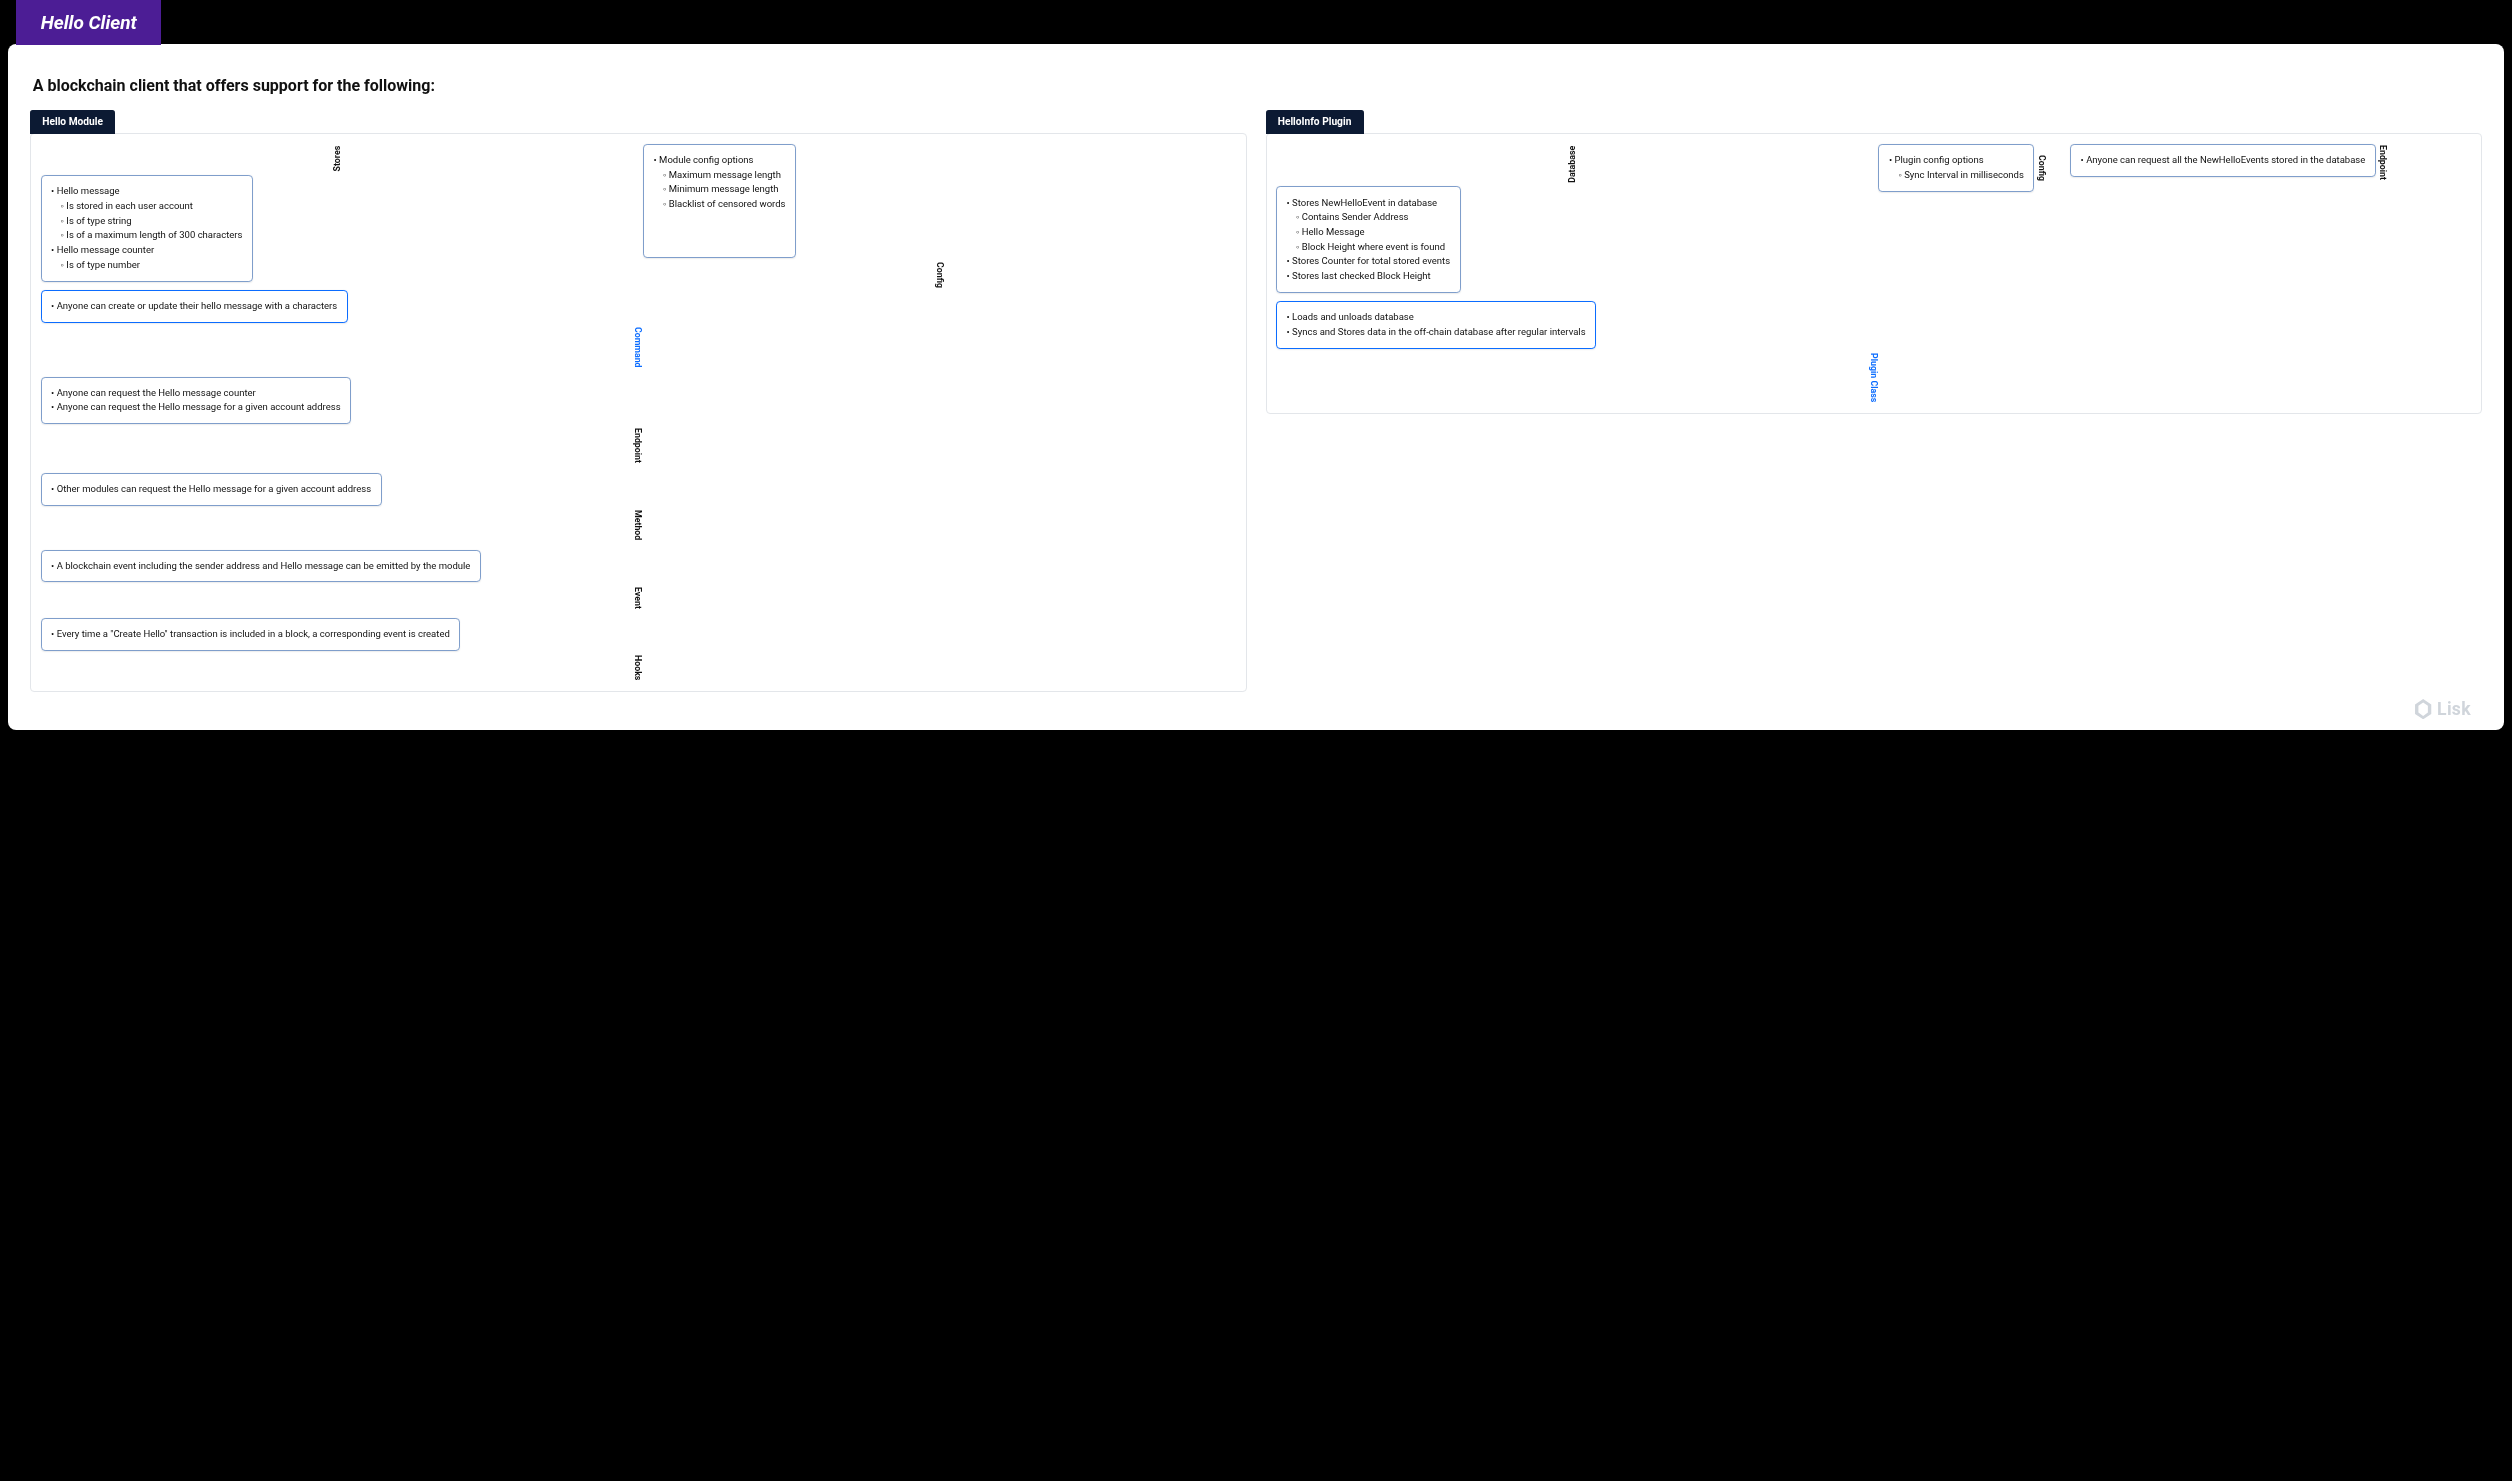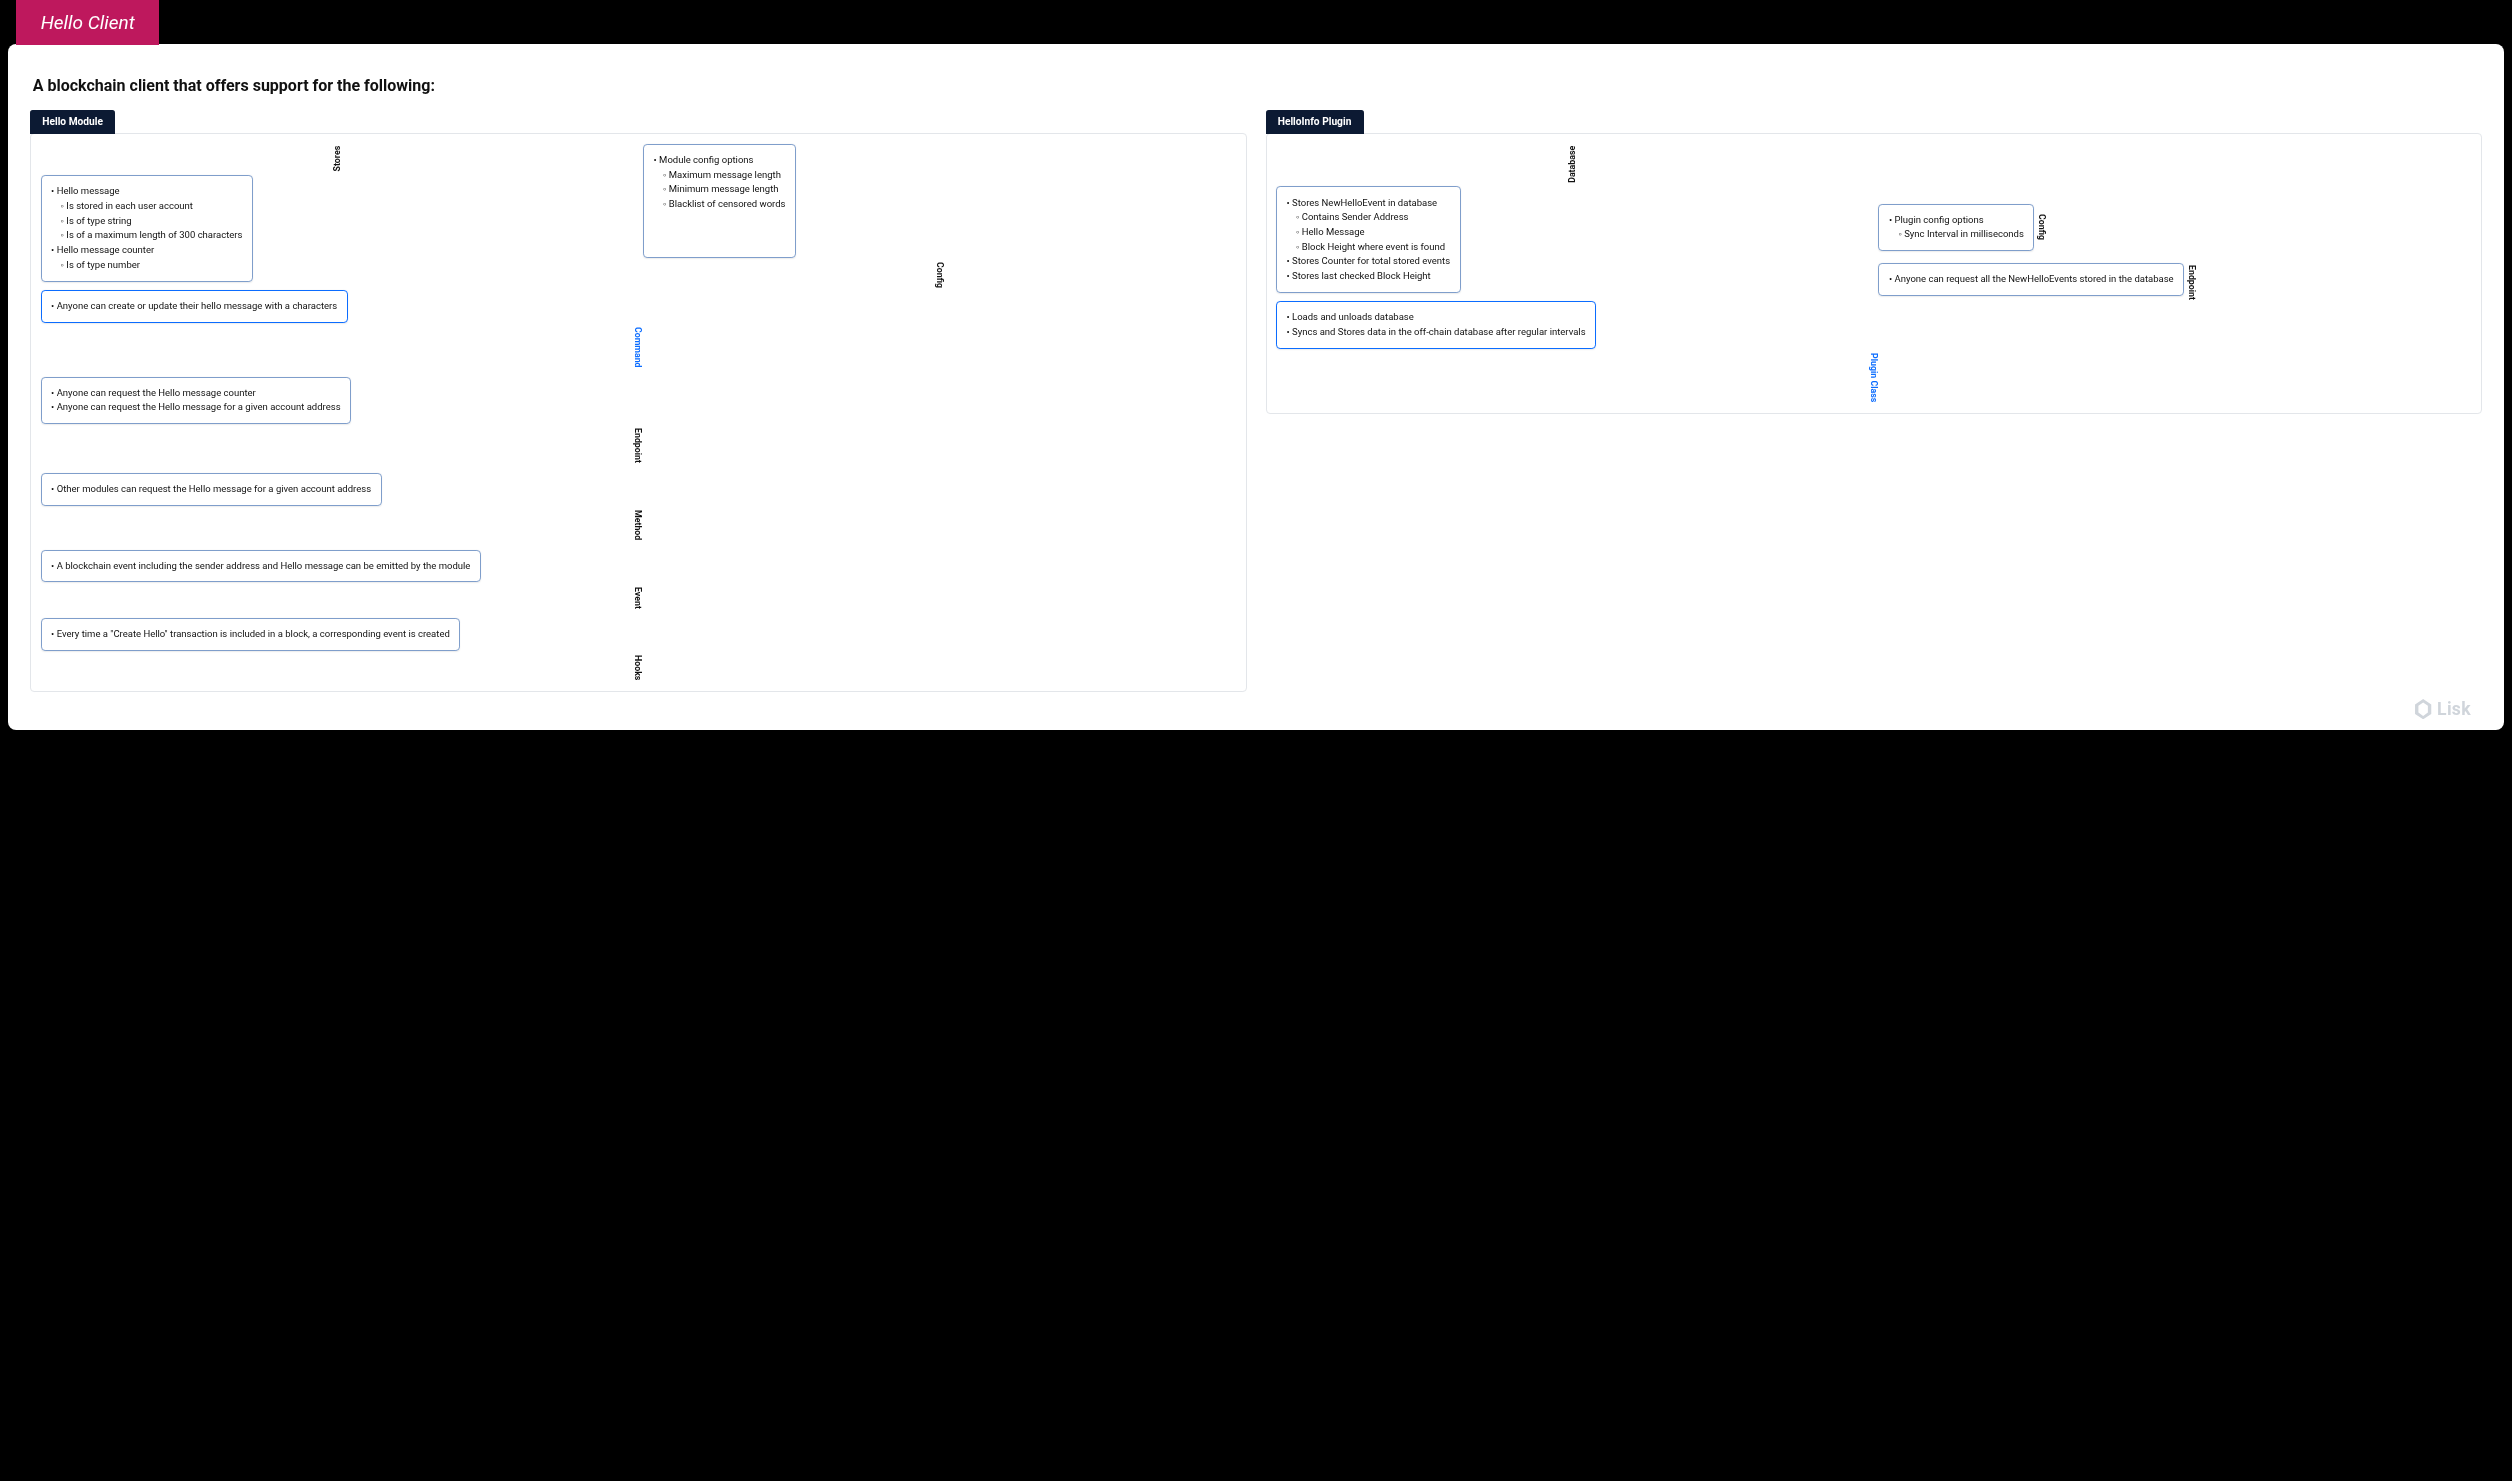--- a/index.html
+++ b/index.html
@@ -11,24 +11,24 @@
   }
   .page {
     position: relative;
     width: 100%;
     min-height: 100%;
     padding-bottom: 13.6px;
   }
   .title-tab {
     position: relative;
     display: inline-block;
-    background: #be185d;
+    background: #4c1d95;
     color: #fff;
     font-size: 19px;
-    font-weight: 400;
+    font-weight: 700;
     font-style: italic;
     padding: 11px 24.4px 11px 24.4px;
     margin-left: 16.3px;
     z-index: 2;
   }
   .main-card {
     position: relative;
     background: #fff;
     border-radius: 8.1px;
     margin: -0.7px 8.1px 8.1px 8.1px;
@@ -252,21 +252,21 @@
                         <li>Hello Message</li>
                         <li>Block Height where event is found</li>
                       </ul>
                     </li>
                     <li>Stores Counter for total stored events</li>
                     <li>Stores last checked Block Height</li>
                   </ul>
                 </div>
               </div>
 
-              <div class="box-wrap" style="flex-direction:column; gap:12px;justify-content:flex-end;">
+              <div class="box-wrap" style="flex-direction:row; gap:23px;">
                 <div style="display:flex; gap:2.7px; align-items:flex-start;">
                   <div class="box">
                     <ul class="t1">
                       <li>
                         <span>Plugin config options</span>
                         <ul class="t2">
                           <li>Sync Interval in milliseconds</li>
                         </ul>
                       </li>
                     </ul>

